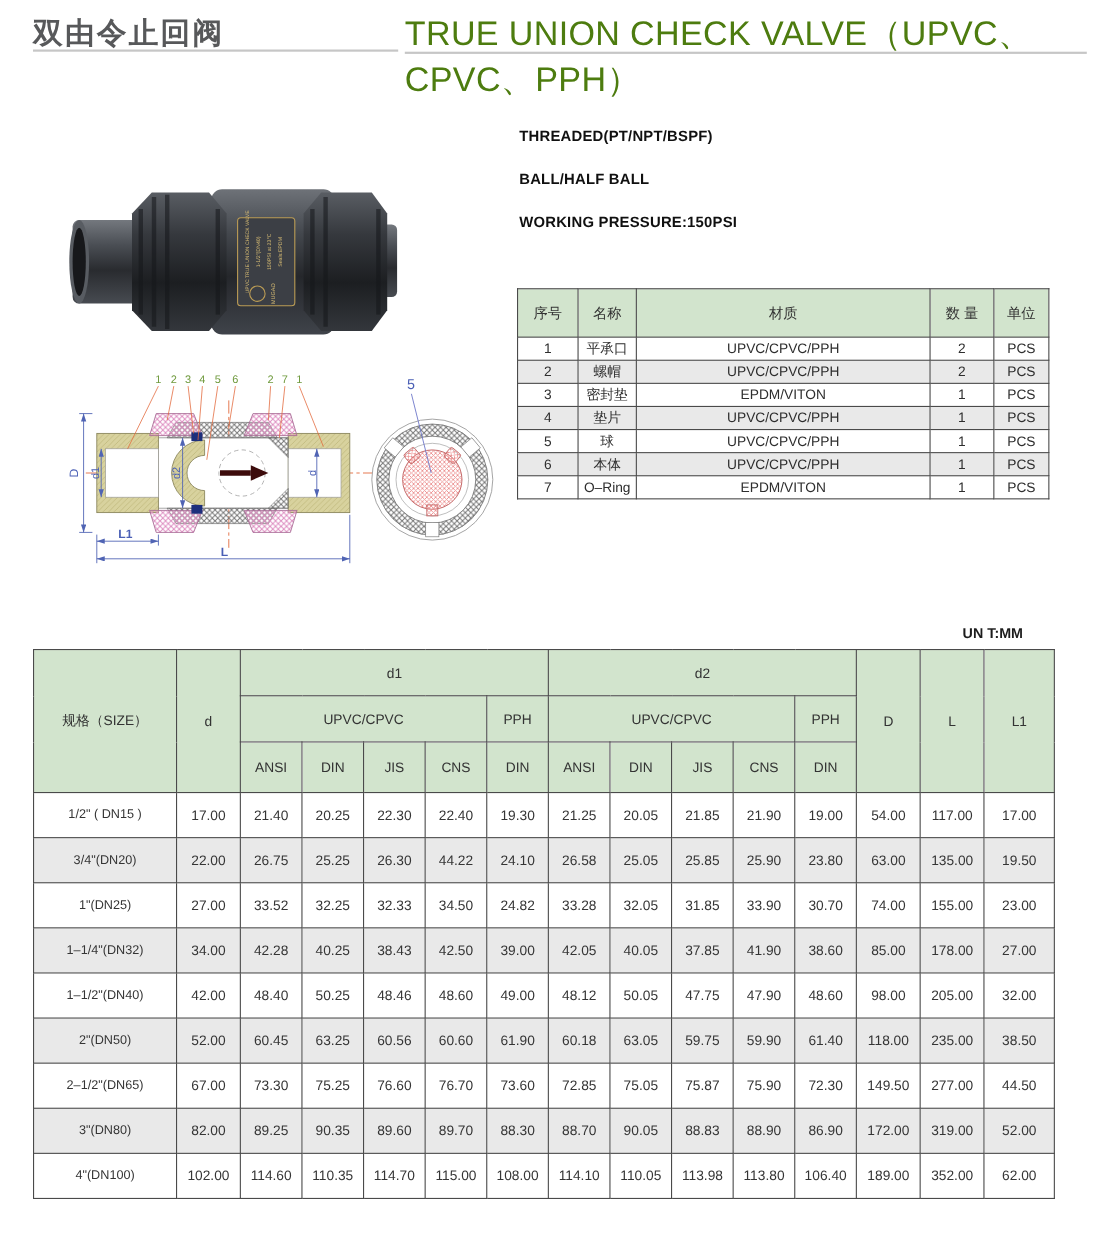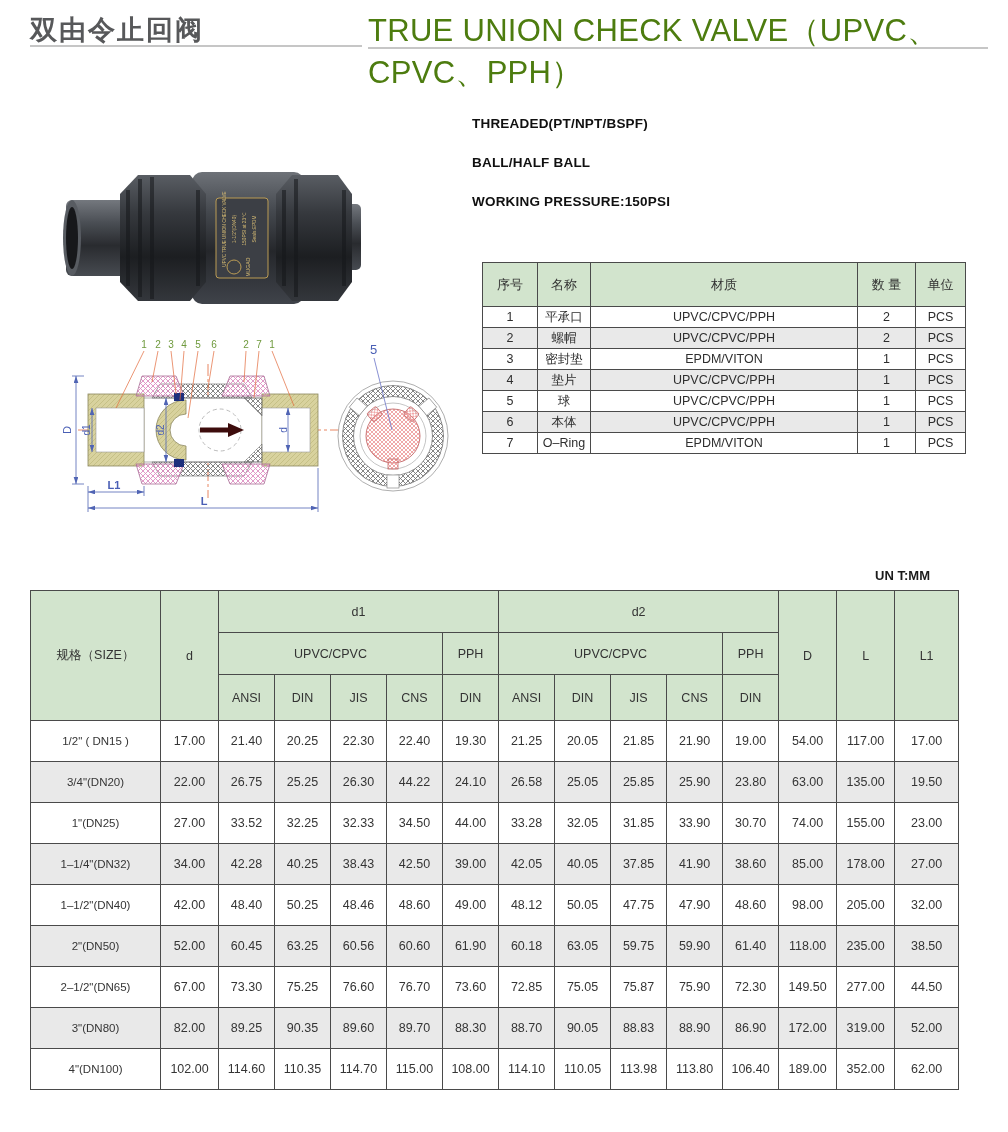--- a/index.html
+++ b/index.html
@@ -20,21 +20,21 @@
   
   .photo-wrap   { left:52px;  top:148px; }
   .drawing-wrap { left:48px;  top:336px; }
 
   
   table { border-collapse:collapse; table-layout:fixed; }
   th, td { border:1px solid #4a4a4a; text-align:center; vertical-align:middle; padding:0; overflow:hidden; white-space:nowrap; }
   th { background:#d2e4cd; font-weight:normal; color:#333; }
 
   .parts-wrap { left:470px; top:262px; }
-  .parts-table { width:483px;margin-left:12px; }
+  .parts-table { width:483px; }
   .parts-table th { height:44px; font-size:13px; }
   .parts-table td { height:21px; font-size:12.5px; color:#2e2e2e; }
   .parts-table tbody tr:nth-child(even) { background:#e9e9e9; }
 
   .unit-note { right:78px; top:568px; font-size:13px; font-weight:bold; color:#1c1c1c; }
 
   .dim-wrap { left:30px; top:590px; }
   .dim-table { width:928px; }
   .dim-table th { font-size:12.5px; }
   .dim-table thead tr:nth-child(1) { height:42px; }
@@ -398,21 +398,21 @@
           <td>135.00</td>
           <td>19.50</td>
         </tr>
         <tr>
           <td>1"(DN25)</td>
           <td>27.00</td>
           <td>33.52</td>
           <td>32.25</td>
           <td>32.33</td>
           <td>34.50</td>
-          <td>44.00</td>
+          <td>24.82</td>
           <td>33.28</td>
           <td>32.05</td>
           <td>31.85</td>
           <td>33.90</td>
           <td>30.70</td>
           <td>74.00</td>
           <td>155.00</td>
           <td>23.00</td>
         </tr>
         <tr>

